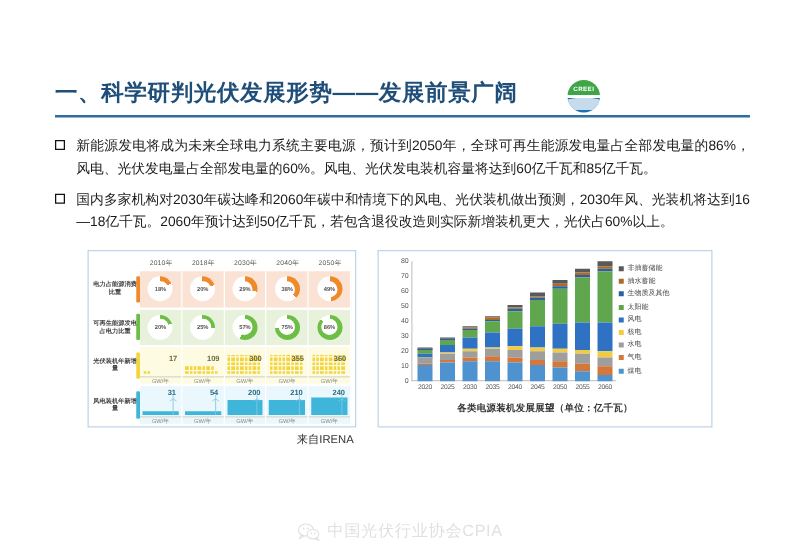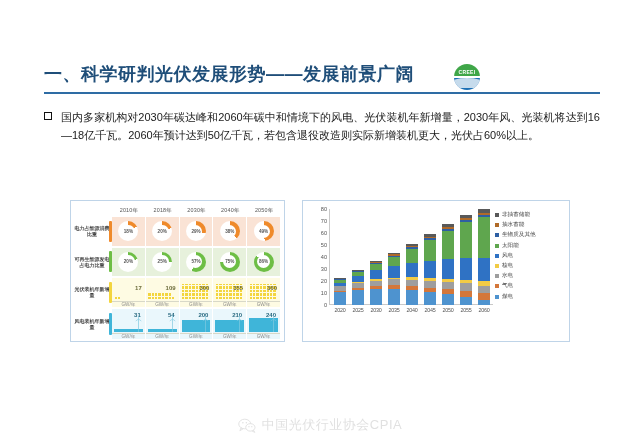--- a/index.html
+++ b/index.html
@@ -419,21 +419,25 @@
     <div class="logo-wrap">
       <div class="logo-mark">
         <div class="logo-cn">CREEI</div>
       </div>
     </div>
   </div>
 
   <div class="bullets">
     <div class="bullet">
       <div class="bullet-marker"></div>
-      <div class="bullet-text">国内多家机构对2030年碳达峰和2060年碳中和情境下的风电、光伏装机年新增量，2030年风、光装机将达到16—18亿千瓦。2060年预计达到50亿千瓦，若包含退役改造则实际新增装机更大，光伏占60%以上。</div>
+      <div class="bullet-text">新能源发电将成为未来全球电力系统主要电源，预计到2050年，全球可再生能源发电量占全部发电量的86%，风电、光伏发电量占全部发电量的60%。风电、光伏发电装机容量将达到60亿千瓦和85亿千瓦。</div>
+    </div>
+    <div class="bullet">
+      <div class="bullet-marker"></div>
+      <div class="bullet-text">国内多家机构对2030年碳达峰和2060年碳中和情境下的风电、光伏装机做出预测，2030年风、光装机将达到16—18亿千瓦。2060年预计达到50亿千瓦，若包含退役改造则实际新增装机更大，光伏占60%以上。</div>
     </div>
   </div>
 
   <div class="fig-row">
 
     <div class="fig fig-left">
       <div class="fig-frame irena">
         <div class="irena-grid" id="irena-grid">
             <div></div>
             <div class="yr-head">2010年</div>
@@ -742,20 +746,21 @@
                       <line x1="7" y1="8" x2="7" y2="1" stroke="#7fc9e0" stroke-width="1.2"></line>
                       <line x1="7" y1="8" x2="1.5" y2="12" stroke="#7fc9e0" stroke-width="1.2"></line>
                       <line x1="7" y1="8" x2="12.5" y2="12" stroke="#7fc9e0" stroke-width="1.2"></line>
                     </svg></div>
                 </div>
                 <div class="unit">GW/年</div>
               </div>
             </div>
           </div>
       </div>
+      <div class="fig-caption-src">来自IRENA</div>
     </div>
 
     <div class="fig fig-right">
       <div class="fig-frame chart-box">
         <div class="chart-inner">
           <div class="yaxis" id="yaxis">
               <div class="ytick" style="top: 100%;">0</div>
               <div class="ytick" style="top: 87.5%;">10</div>
               <div class="ytick" style="top: 75%;">20</div>
               <div class="ytick" style="top: 62.5%;">30</div>
@@ -931,20 +936,21 @@
               <div class="legend-item">
                 <div class="legend-swatch" style="background: rgb(212, 119, 58);"></div>
                 <div class="legend-label">气电</div>
               </div>
               <div class="legend-item">
                 <div class="legend-swatch" style="background: rgb(78, 147, 207);"></div>
                 <div class="legend-label">煤电</div>
               </div>
             </div>
         </div>
+        <div class="chart-title">各类电源装机发展展望（单位：亿千瓦）</div>
       </div>
     </div>
   </div>
 
   <div class="watermark">
     <div class="wechat-icon">
       <svg viewBox="0 0 24 20" width="18" height="15" aria-hidden="true">
         <ellipse cx="9" cy="8" rx="8" ry="6.4" fill="none" stroke="#9a9a9a" stroke-width="1.2"></ellipse>
         <path d="M4 13 L2.5 17 L6.5 14.6 Z" fill="none" stroke="#9a9a9a" stroke-width="1.2"></path>
         <circle cx="6.5" cy="6.4" r="1" fill="#9a9a9a"></circle>

